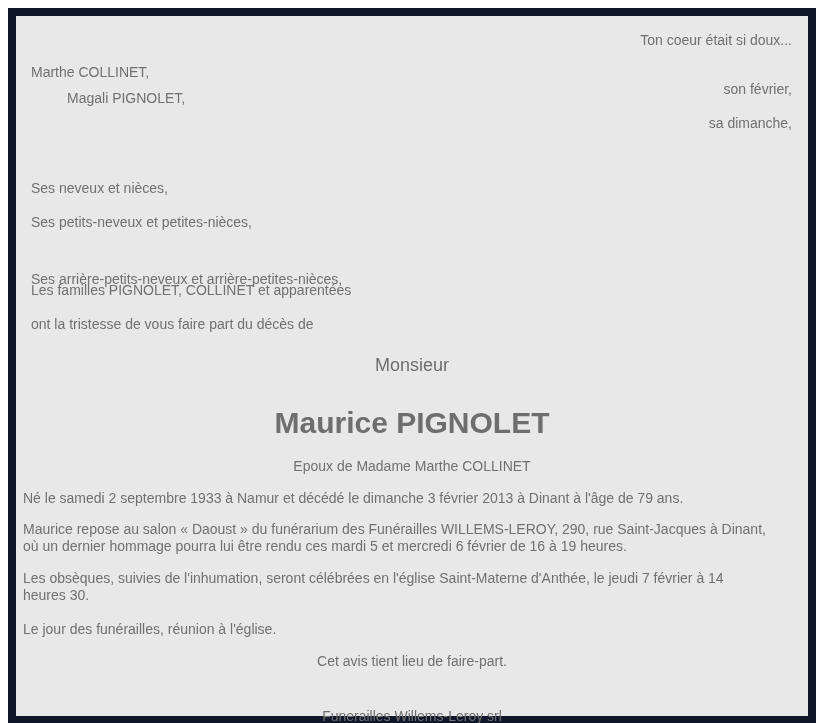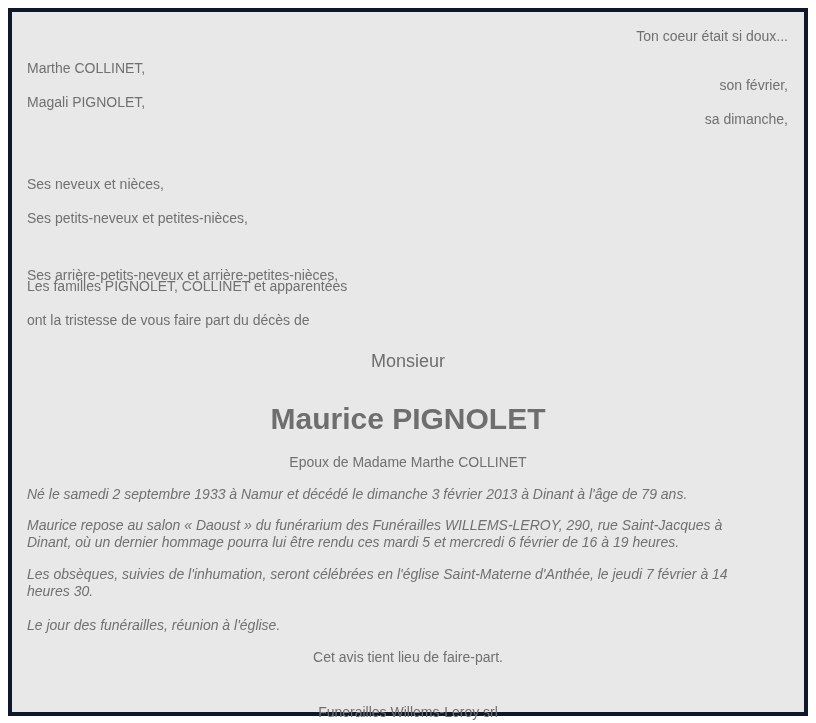--- a/index.html
+++ b/index.html
@@ -1,42 +1,42 @@
 <!DOCTYPE html>
 <html><head>
   <meta charset="utf-8">
   <style>
     html, body { margin: 0; padding: 0; background: #ffffff; }
     body { width: 816px; height: 723px; position: relative; overflow: hidden; }
     .frame {
       position: absolute; left: 8px; top: 8px;
       width: 792px; height: 700px;
-      border: 4px solid #0f172a;
+      border: 8px solid #0f172a;
       background: #e8e8e8;
       font-family: "Liberation Sans", sans-serif;
       color: #707070;
       font-size: 14px;
     }
     .abs { position: absolute; white-space: nowrap; line-height: 17px; }
     .right { right: 16px; text-align: right; }
     .left { left: 15px; }
     .center { left: 0; right: 0; text-align: center; }
     .title-sm { font-size: 18px; line-height: 22px; color: #6e6e6e; }
     .title-lg { font-size: 30px; line-height: 34px; font-weight: bold; color: #6e6e6e; }
-    .para { position: absolute; left: 15px; right: 40px; line-height: 17px; white-space: normal; font-style: italic; }
+    .para { position: absolute; left: 7px; right: 40px; line-height: 17px; white-space: normal; }
   </style>
 </head>
 <body>
 
 <div class="frame">
   <div class="abs right" style="top:16px;">Ton coeur était si doux...</div>
 
   <div class="abs left" style="top:48px;">Marthe COLLINET,</div>
   <div class="abs right" style="top:65px;">son février,</div>
-  <div class="abs left" style="top:82px;">Magali PIGNOLET,</div>
+  <div class="abs left" style="top:74px;margin-left:36px;">Magali PIGNOLET,</div>
   <div class="abs right" style="top:99px;">sa dimanche,</div>
 
   <div class="abs left" style="top:164px;">Ses neveux et nièces,</div>
   <div class="abs left" style="top:198px;">Ses petits-neveux et petites-nièces,</div>
   <div class="abs left" style="top:232px;margin-top:23px;">Ses arrière-petits-neveux et arrière-petites-nièces,</div>
   <div class="abs left" style="top:266px;">Les familles PIGNOLET, COLLINET et apparentées</div>
   <div class="abs left" style="top:300px;">ont la tristesse de vous faire part du décès de</div>
 
   <div class="abs center title-sm" style="top:338px;">Monsieur</div>
   <div class="abs center title-lg" style="top:390px;">Maurice PIGNOLET</div>

